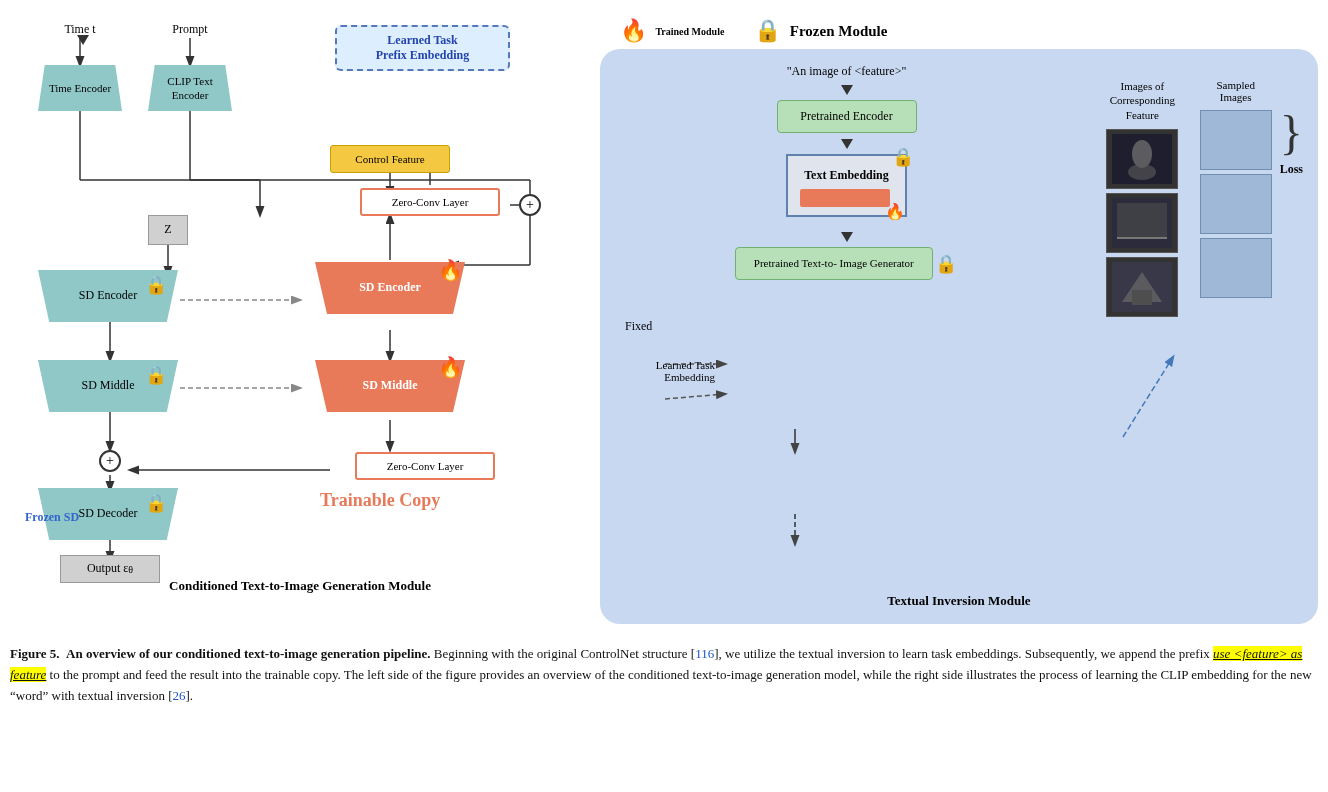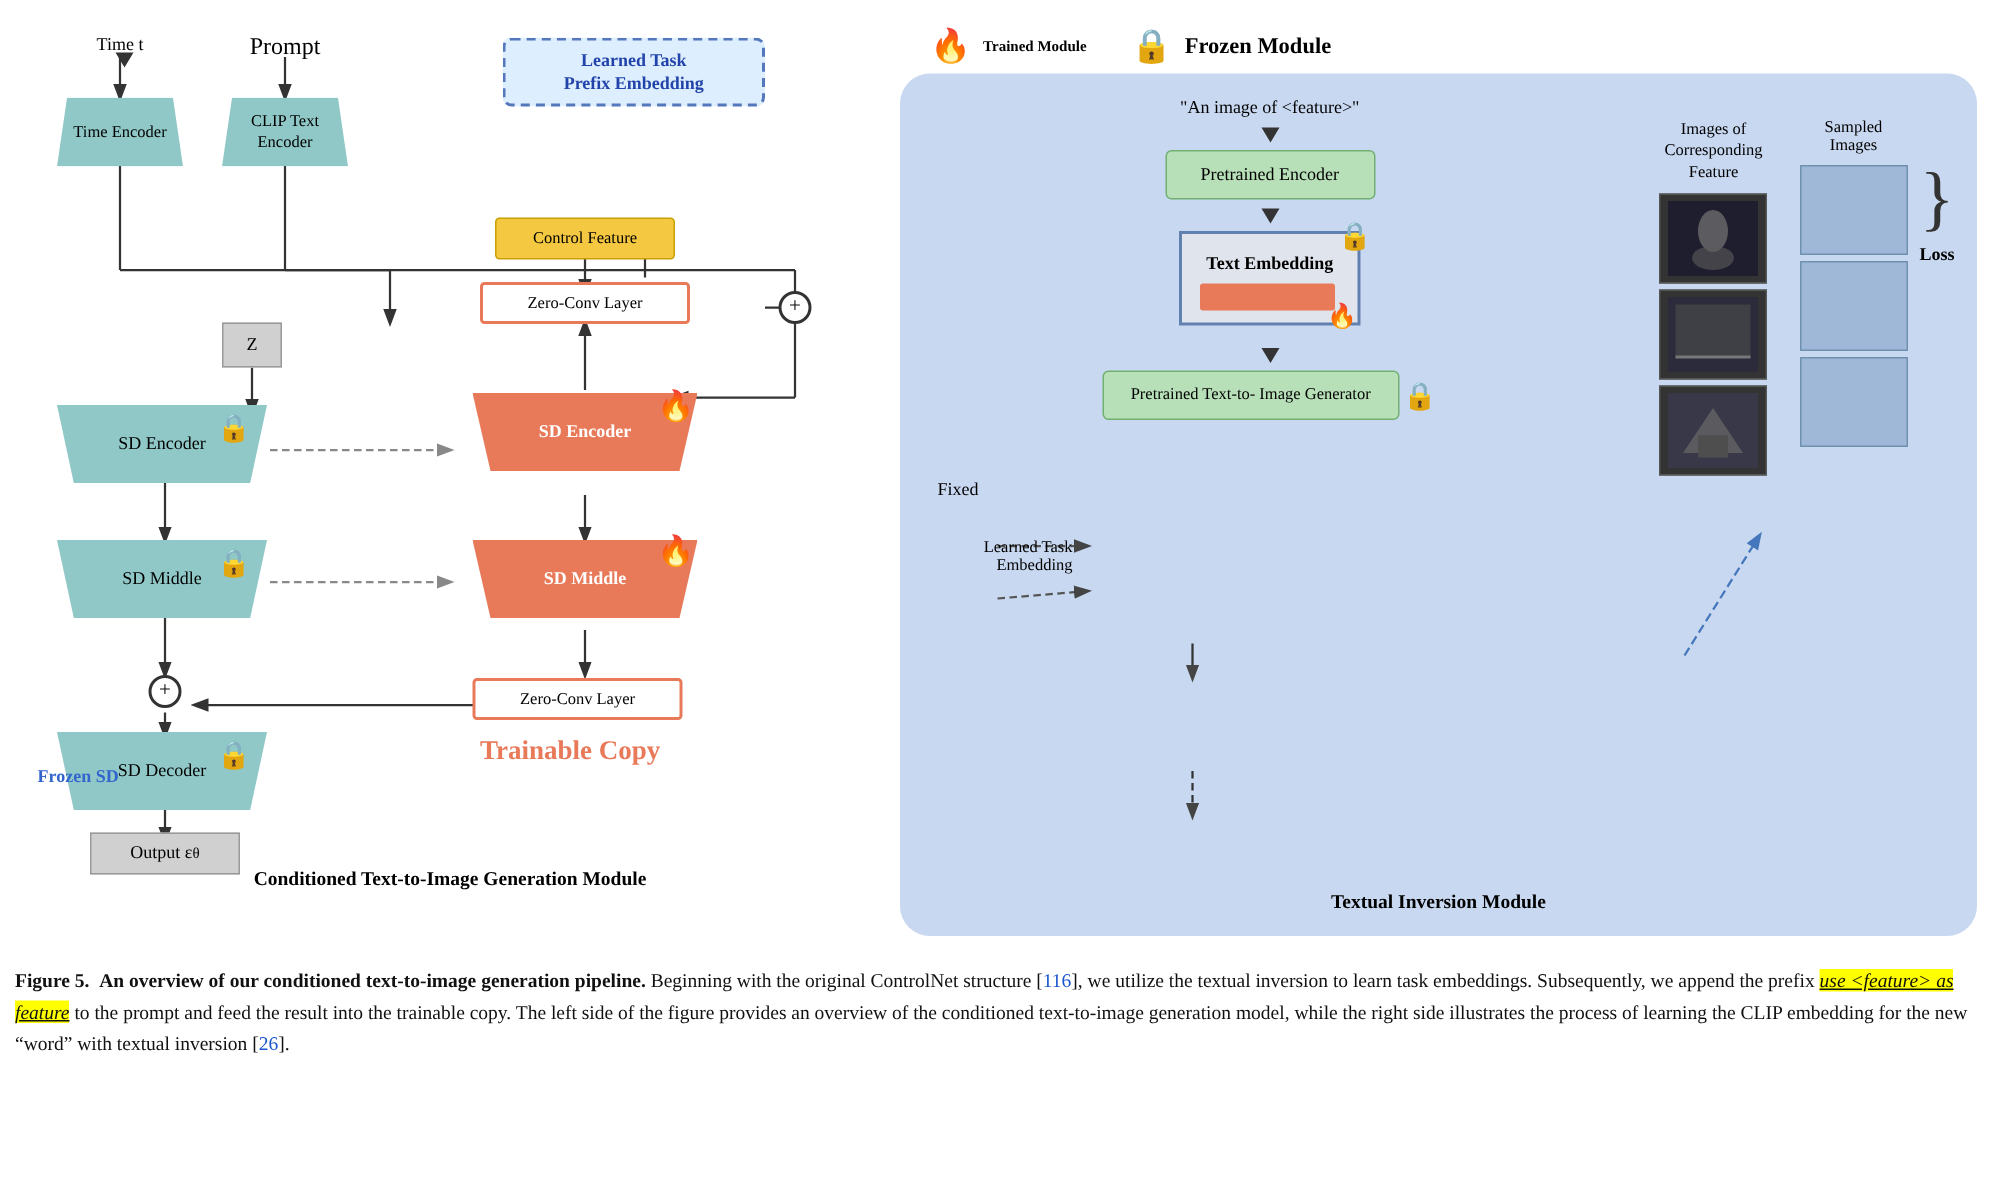--- a/index.html
+++ b/index.html
@@ -73,20 +73,21 @@
       text-align: center;
     }
 
     .box-orange-outline {
       background: white;
       border: 2px solid #e87a5a;
       padding: 4px 12px;
       font-size: 11px;
       text-align: center;
       border-radius: 3px;
+      margin-left: 40px;
     }
 
     .box-yellow {
       background: #f5c842;
       border: 1px solid #c8a000;
       padding: 3px 10px;
       font-size: 11px;
       text-align: center;
       border-radius: 3px;
     }
@@ -303,21 +304,21 @@
 
         <div class="el label-center" style="left:30px;top:2px;width:60px;font-size:12px;">Time t</div>
 
         <div class="el" style="left:57px;top:15px;">
           <div class="arrow-down" style="border-top-color:#333;"></div>
         </div>
 
         <div class="el trap-teal-down label-center" style="left:18px;top:45px;width:84px;height:46px;font-size:11px;">Time
 Encoder</div>
 
-        <div class="el label-center" style="left:138px;top:2px;width:64px;font-size:16px;">Prompt</div>
+        <div class="el label-center" style="left:138px;top:2px;width:64px;font-size:12px;">Prompt</div>
 
         <div class="el trap-teal-down label-center" style="left:128px;top:45px;width:84px;height:46px;font-size:11px;">CLIP Text<br>Encoder</div>
 
         <div style="position:absolute;top:5px;left:315px;width:175px;background:#ddeeff;border:2px dashed #5577bb;padding:6px 8px;text-align:center;font-size:12px;font-weight:bold;color:#2244aa;border-radius:6px;z-index:10;">
           <span style="white-space:pre-line;">Learned Task
 Prefix Embedding</span>
         </div>
 
         <div class="el box-gray label-center" style="left:128px;top:195px;width:40px;height:30px;font-size:12px;">Z</div>
 

